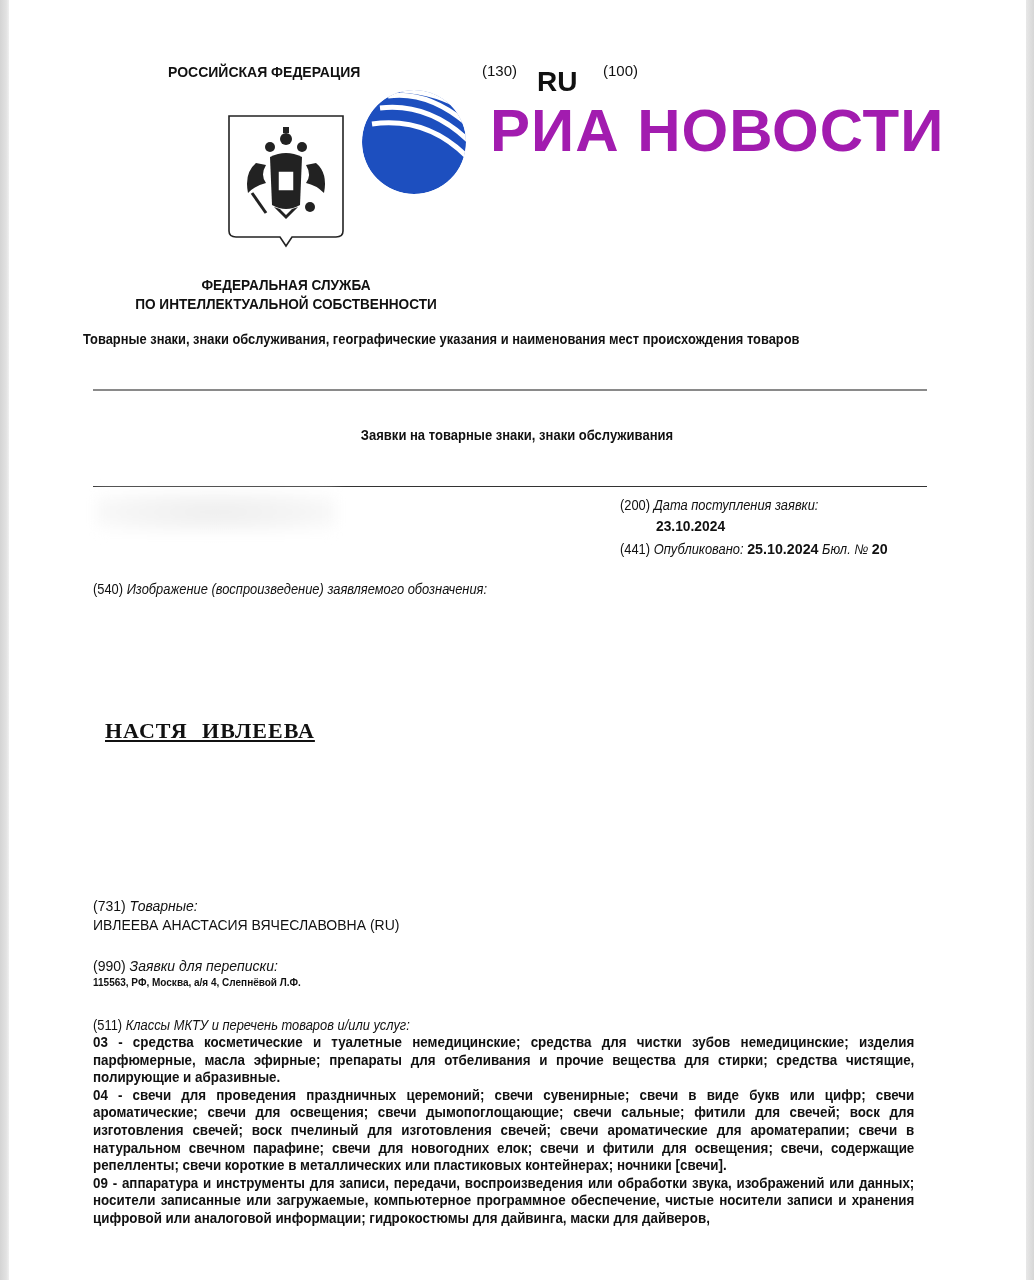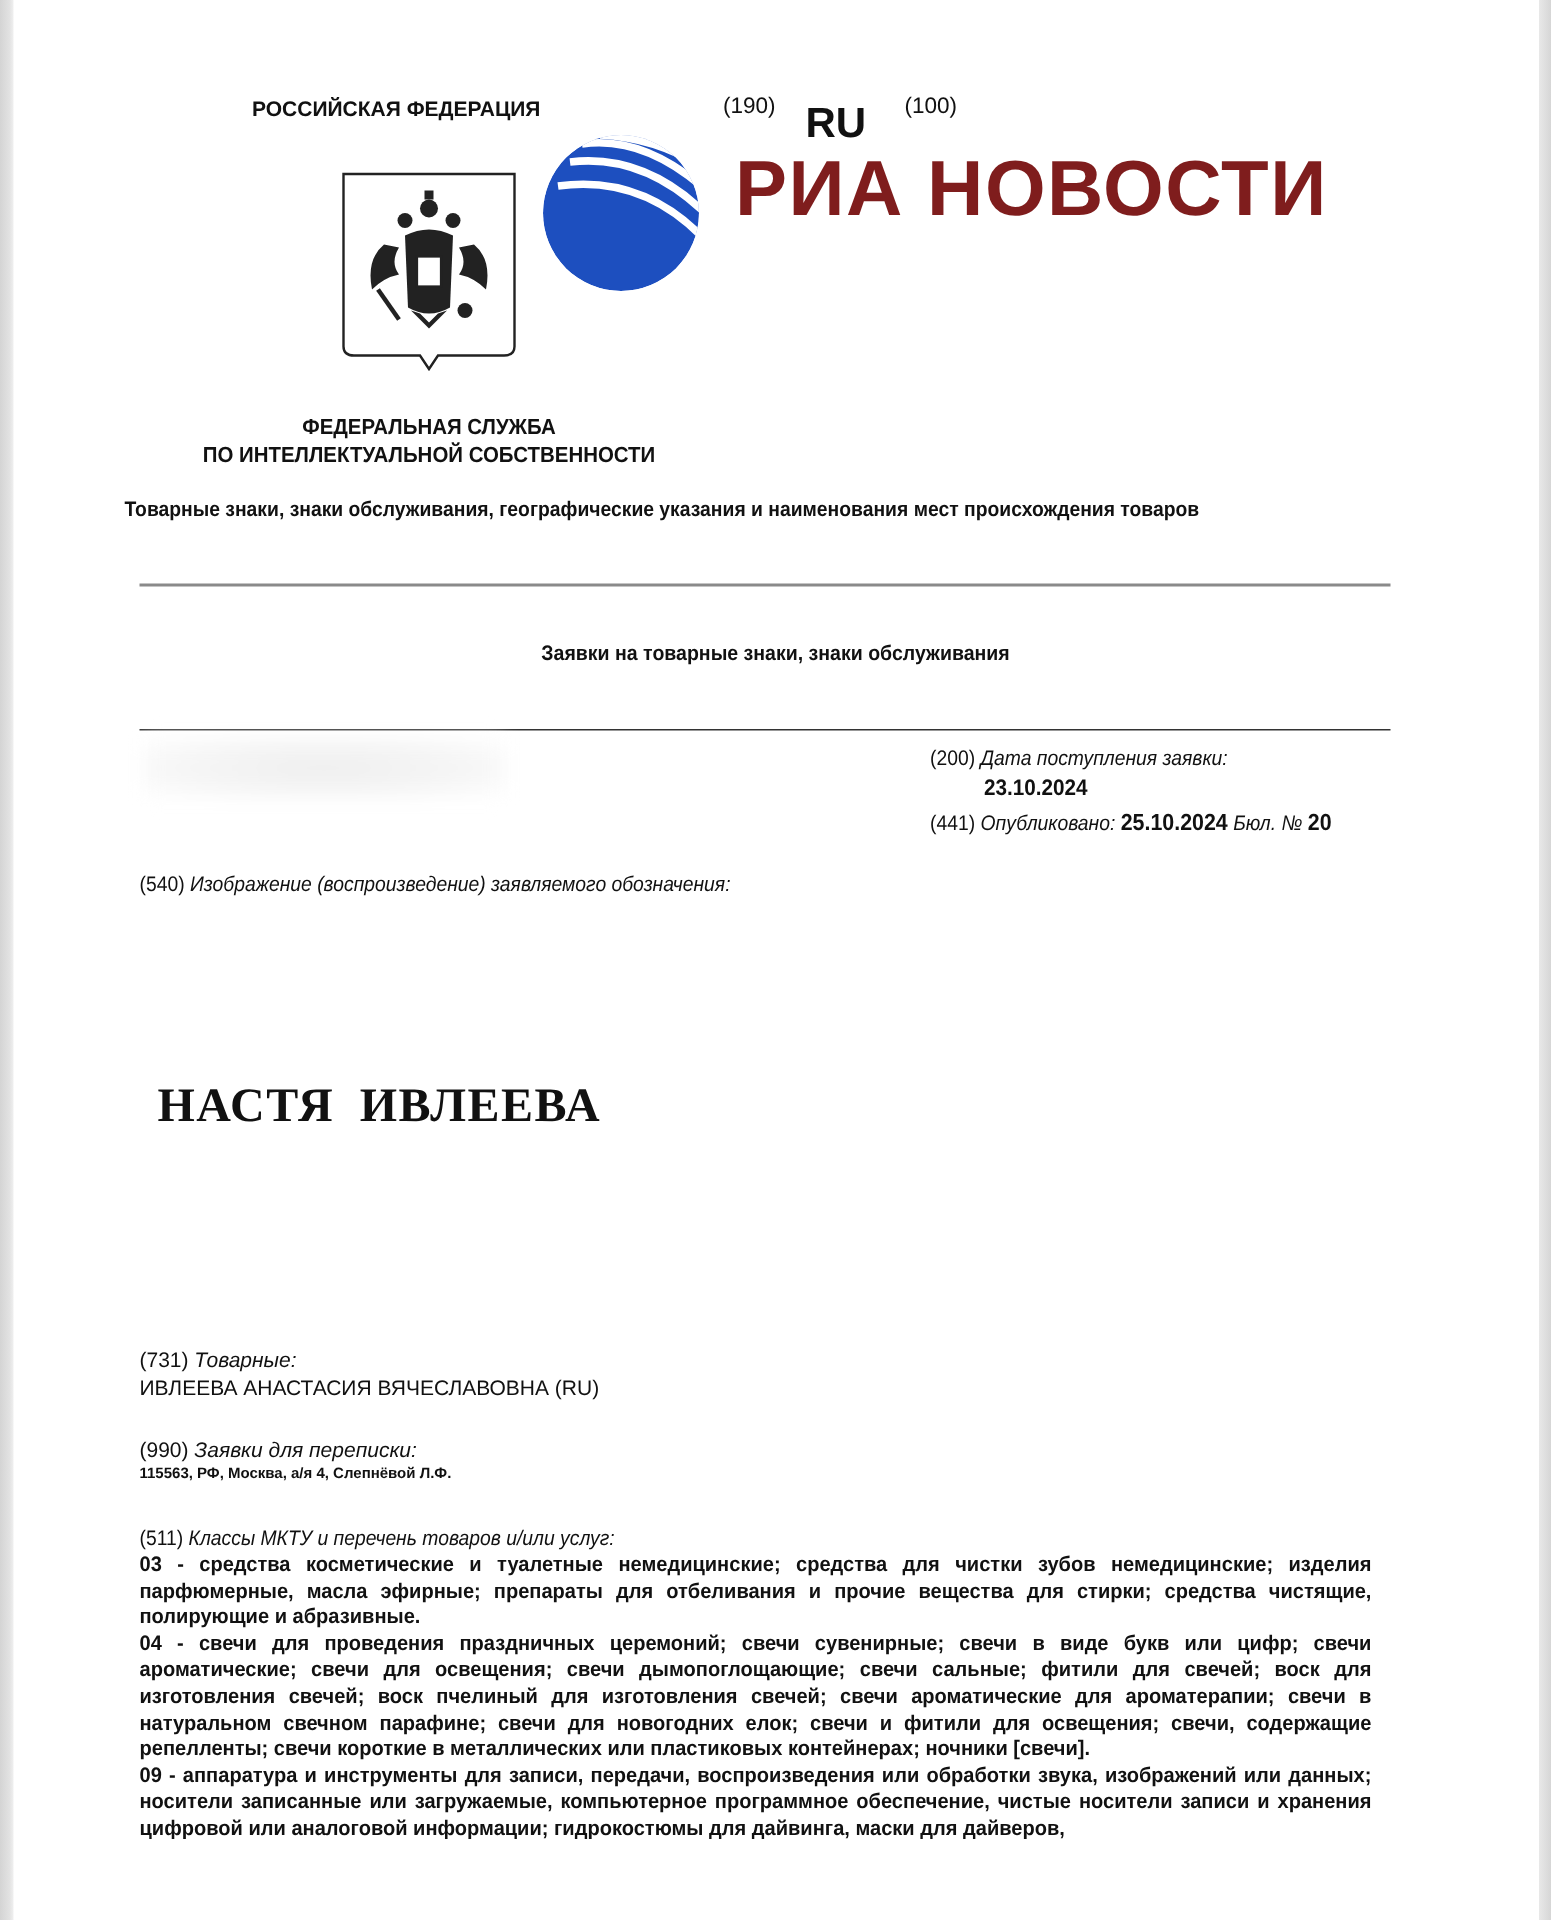--- a/index.html
+++ b/index.html
@@ -10,51 +10,51 @@
   }
   .edge-left { position:absolute; left:0; top:0; width:9px; height:1280px; background:linear-gradient(90deg,#d4d4d4,#e2e2e2 70%,#f0f0f0); }
   .edge-right { position:absolute; right:0; top:0; width:8px; height:1280px; background:linear-gradient(90deg,#e8e8e8,#d6d6d6); }
   .abs { position:absolute; white-space:nowrap; }
   .hdr-country { left:168px; top:64px; font-size:14px; font-weight:bold; }
   .code190 { left:482px; top:62px; font-size:15px; }
   .ru { left:537px; top:66px; font-size:28px; font-weight:bold; }
   .code210 { left:603px; top:62px; font-size:15px; }
   .emblem { left:226px; top:113px; width:120px; height:136px; }
   .ria-logo { left:360px; top:84px; width:112px; height:110px; }
-  .ria-text { left:490px; top:96px; font-size:52px; font-weight:bold; color:#7f1d1d; letter-spacing:1px; }
+  .ria-text { left:490px; top:96px; font-size:60px; font-weight:bold; color:#a21caf; letter-spacing:1px; }
   .agency { left:80px; top:276px; width:412px; text-align:center; font-size:14.5px; font-weight:bold; line-height:19px; transform:scaleX(0.94); transform-origin:center; white-space:normal; }
   .subtitle { left:83px; top:331px; font-size:14px; font-weight:bold; transform:scaleX(0.92); transform-origin:left; }
   .rule1 { left:93px; top:389px; width:834px; height:2px; background:#8a8a8a; }
   .section { left:0; width:1034px; top:427px; text-align:center; font-size:14px; font-weight:bold; transform:scaleX(0.93); }
   .rule2 { left:93px; top:486px; width:834px; height:1px; background:#333; }
   .blur { left:96px; top:492px; width:240px; height:40px; background:radial-gradient(ellipse at center,#eeeeee 0%,#f6f6f6 60%,#ffffff 100%); filter:blur(6px); }
   .f200 { left:620px; top:497px; font-size:14px; transform:scaleX(0.92); transform-origin:left; }
   .f200 .lbl { font-style:italic; }
   .date200 { left:656px; top:517px; font-size:15px; font-weight:bold; transform:scaleX(0.92); transform-origin:left; }
   .f441 { left:620px; top:540px; font-size:14px; transform:scaleX(0.92); transform-origin:left; }
   .it { font-style:italic; }
   .b15 { font-weight:bold; font-size:15.5px; }
   .f540 { left:93px; top:581px; font-size:14px; transform:scaleX(0.92); transform-origin:left; }
-  .mark { left:105px; top:718px; font-family:"Liberation Serif", serif; font-size:32px; font-weight:bold; letter-spacing:1px; word-spacing:8px; }
+  .mark { left:105px; top:718px; font-family:"Liberation Serif", serif; font-size:22px; font-weight:bold; letter-spacing:1px; word-spacing:8px;text-decoration:underline; }
   .f731 { left:93px; top:898px; font-size:14px; }
   .val731 { left:93px; top:917px; font-size:14px; font-weight:normal; }
   .f750 { left:93px; top:958px; font-size:14px; }
   .val750 { left:93px; top:977px; font-size:10px; font-weight:bold; }
   .f511 { left:93px; top:1017px; font-size:14px; transform:scaleX(0.92); transform-origin:left; }
   .classes { position:absolute; left:93px; top:1034px; width:860px; font-size:14px; font-weight:bold; line-height:17.6px; text-align:justify; transform:scaleX(0.955); transform-origin:left; }
   .classes .cls { margin:0; }
 </style>
 </head>
 <body>
 
 <div class="edge-left"></div>
 <div class="edge-right"></div>
 
 <div class="abs hdr-country">РОССИЙСКАЯ ФЕДЕРАЦИЯ</div>
-<div class="abs code190">(190)</div>
+<div class="abs code190">(130)</div>
 <div class="abs ru">RU</div>
 <div class="abs code210">(100)</div>
 
 <div class="abs emblem">
   <svg width="120" height="136" viewBox="0 0 120 136">
     <path d="M3,3 H117 V118 Q117,124 110,124 H66 L60,133 L54,124 H10 Q3,124 3,118 Z" fill="#fff" stroke="#222" stroke-width="1.6"></path>
     <g fill="#222">
       <circle cx="60" cy="26" r="6"></circle>
       <rect x="57" y="14" width="6" height="6"></rect>
       <circle cx="44" cy="34" r="5"></circle>

